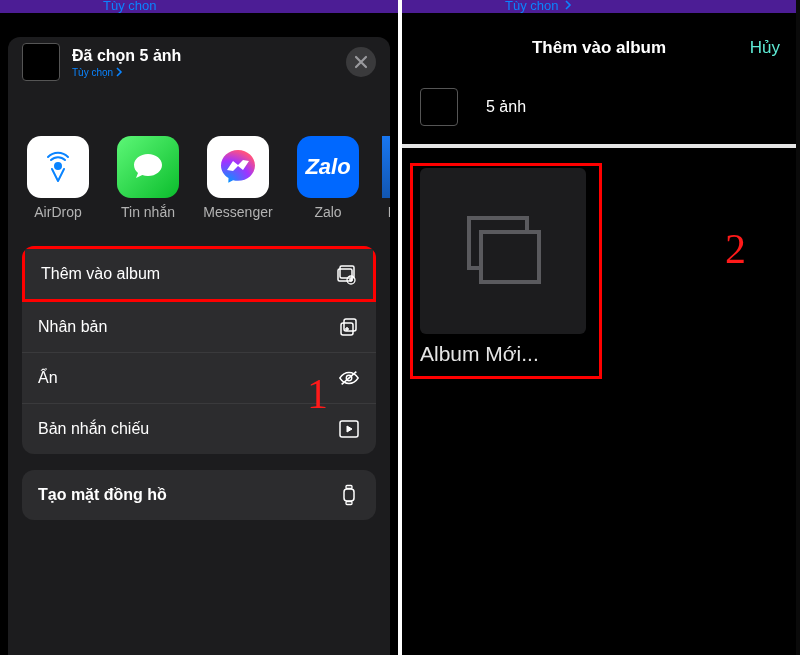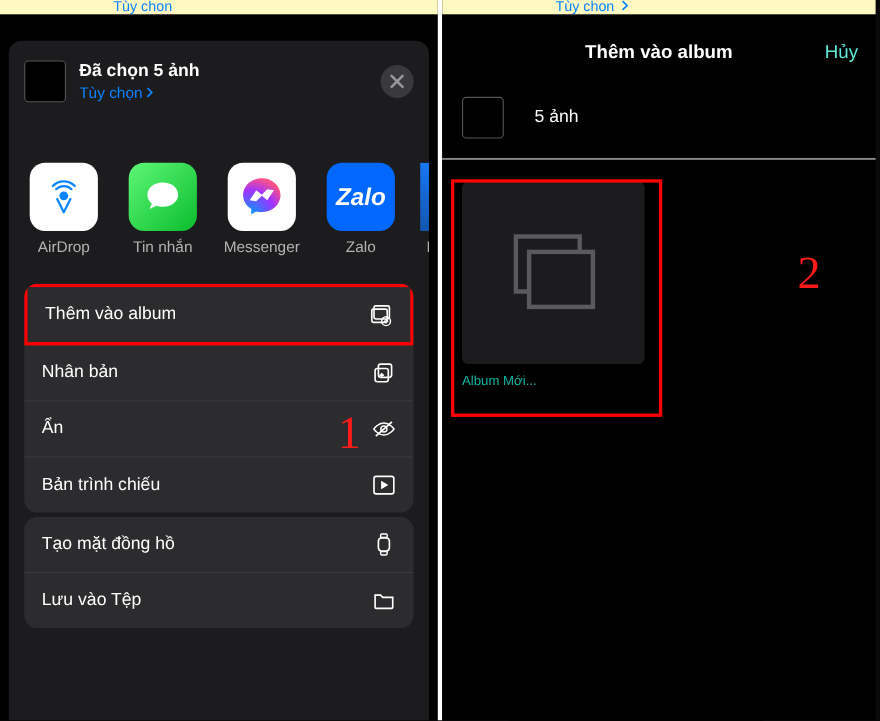--- a/index.html
+++ b/index.html
@@ -18,21 +18,21 @@
     }
     .panel-left {
       width: 402px;
       border-right: 4px solid #fff;
     }
     .panel-right {
       width: 394px;
     }
     .top-strip {
       height: 13px;
-      background: #fef9c3;
+      background: #4c1d95;
       position: relative;
     }
     .options-peek {
       color: #0a84ff;
       font-size: 13px;
       position: absolute;
       top: -2px;
       left: 103px;
     }
     .options-peek-right {
@@ -42,21 +42,21 @@
       color: #0a84ff;
       font-size: 13px;
     }
 
     
     .share-sheet {
       background: #1c1c1e;
       border-top-left-radius: 12px;
       border-top-right-radius: 12px;
       margin: 24px 8px 0 8px;
-      padding-top: 12px;
+      padding-top: 0;
       height: calc(655px - 37px);
       overflow: hidden;
     }
     .share-header {
       display: flex;
       align-items: center;
       padding: 6px 14px 14px 14px;
       position: relative;
     }
     .thumb {
@@ -70,21 +70,21 @@
     .share-header-text {
       flex: 1;
     }
     .share-title {
       color: #fff;
       font-size: 16px;
       font-weight: 600;
     }
     .share-subtitle {
       color: #0a84ff;
-      font-size: 14px;
+      font-size: 10px;
       display: flex;
       align-items: center;
       margin-top: 2px;
     }
     .close-btn {
       width: 30px;
       height: 30px;
       border-radius: 50%;
       background: #3a3a3c;
       display: flex;
@@ -127,21 +127,21 @@
     .messenger { background: #fff; }
     .zalo { background: #0068ff; border-radius: 14px; }
     .face-partial { background: linear-gradient(180deg, #1877f2, #1256b0); }
 
     .action-list {
       margin: 14px 14px 0 14px;
       background: #2c2c2e;
       border-radius: 12px;
       overflow: hidden;
     }
-    .action-list + .action-list { margin-top: 4px; }
+    .action-list + .action-list { margin-top: 16px; font-weight: bold; }
     .action-item {
       display: flex;
       align-items: center;
       justify-content: space-between;
       padding: 14px 16px;
       color: #fff;
       font-size: 16px;
       border-bottom: 1px solid #3a3a3c;
       position: relative;
     }
@@ -185,21 +185,21 @@
     .nav-right {
       position: absolute;
       right: 16px;
       color: #5eead4;
       font-size: 17px;
     }
     .detail-row {
       display: flex;
       align-items: center;
       padding: 18px 18px;
-      border-bottom: 1px solid #e5e5e5;
+      border-bottom: 4px solid #e5e5e5;
     }
     .detail-text {
       color: #fff;
       font-size: 16px;
       margin-left: 16px;
     }
     .album-grid {
       padding: 20px 18px;
     }
     .album-card {
@@ -210,22 +210,22 @@
       width: 166px;
       height: 166px;
       background: #1c1c1e;
       border-radius: 6px;
       display: flex;
       align-items: center;
       justify-content: center;
       position: relative;
     }
     .album-label {
-      color: #14b8a6;
-      font-size: 12px;
+      color: #e5e5e5;
+      font-size: 21px;
       margin-top: 8px;
     }
     .album-highlight {
       position: absolute;
       border: 3px solid #ff0000;
       top: 163px;
       left: 8px;
       width: 192px;
       height: 216px;
       pointer-events: none;
@@ -335,49 +335,41 @@
         <span>Ẩn</span>
         <span class="action-icon">
             <svg width="24" height="22" viewBox="0 0 24 22">
               <path d="M2 11s4-6 10-6 10 6 10 6-4 6-10 6S2 11 2 11z" stroke-width="1.5"></path>
               <circle cx="12" cy="11" r="3" stroke-width="1.5"></circle>
               <path d="M4 18L20 4" stroke-width="1.8"></path>
             </svg>
           </span>
       </div>
       <div class="action-item">
-        <span>Bản trình chiếu</span>
+        <span>Bản nhắn chiếu</span>
         <span class="action-icon">
             <svg width="22" height="22" viewBox="0 0 22 22">
               <rect x="2" y="3" width="18" height="16" rx="2" stroke-width="1.5"></rect>
               <path d="M9 8l5 3-5 3z" fill="#fff"></path>
             </svg>
           </span>
       </div>
     </div>
 
     <div class="action-list">
       <div class="action-item">
         <span>Tạo mặt đồng hồ</span>
         <span class="action-icon">
             <svg width="22" height="22" viewBox="0 0 22 22">
               <rect x="6" y="5" width="10" height="12" rx="3" stroke-width="1.5"></rect>
               <rect x="8" y="1.5" width="6" height="3" rx="1" stroke-width="1.3"></rect>
               <rect x="8" y="17.5" width="6" height="3" rx="1" stroke-width="1.3"></rect>
             </svg>
           </span>
       </div>
-      <div class="action-item">
-        <span>Lưu vào Tệp</span>
-        <span class="action-icon">
-            <svg width="22" height="22" viewBox="0 0 22 22">
-              <path d="M3 6h5l2 2h9v9a1 1 0 0 1-1 1H4a1 1 0 0 1-1-1V6z" stroke-width="1.5"></path>
-            </svg>
-          </span>
-      </div>
     </div>
   </div>
 
   <div class="number-marker number1">1</div>
 </div>
 
 <div class="panel panel-right">
   <div class="top-strip">
     <span class="options-peek-right">
       <span>Tùy chon</span>

